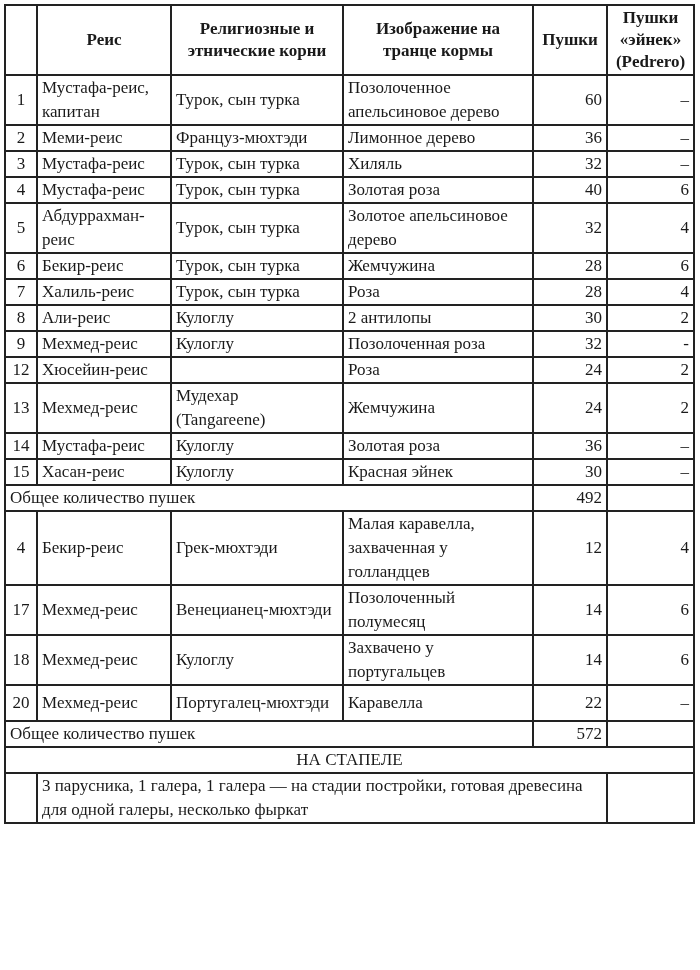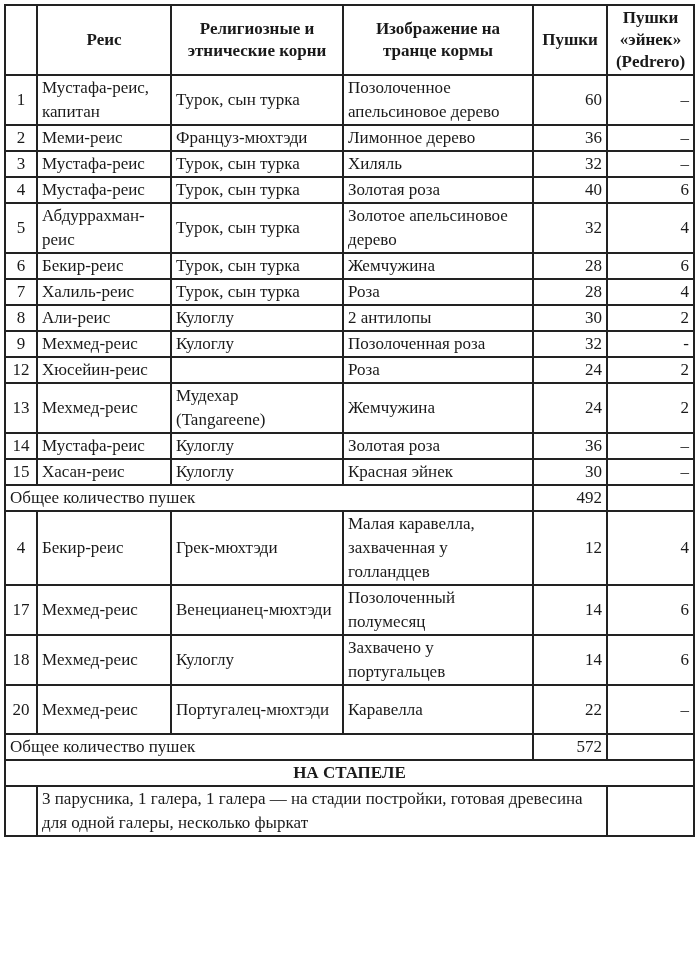--- a/index.html
+++ b/index.html
@@ -18,26 +18,26 @@
   }
   table.ships th { font-weight: bold; text-align: center; line-height: 22px; font-size: 17px; }
   col.c-num { width: 32px; }
   col.c-reis { width: 134px; }
   col.c-roots { width: 172px; }
   col.c-img { width: 190px; }
   col.c-guns { width: 74px; }
   col.c-ped { width: 87px; }
   tr.hdr { height: 70px; }
   tr.r1 { height: 24px; }
-  tr.r2 { height: 49px; }
+  tr.r2 { height: 36px; }
   tr.r3 { height: 67px; }
   td.num { text-align: center; padding: 0; }
   td.guns, td.ped { text-align: right; }
   td.total-label { padding-left: 2px; }
-  td.section { text-align: center; font-weight: bold; }
+  td.section { text-align: center; font-weight: normal; }
   .it { }
 </style>
 </head>
 <body>
 
 <table class="ships">
   <colgroup>
     <col class="c-num">
       <col class="c-reis">
       <col class="c-roots">

